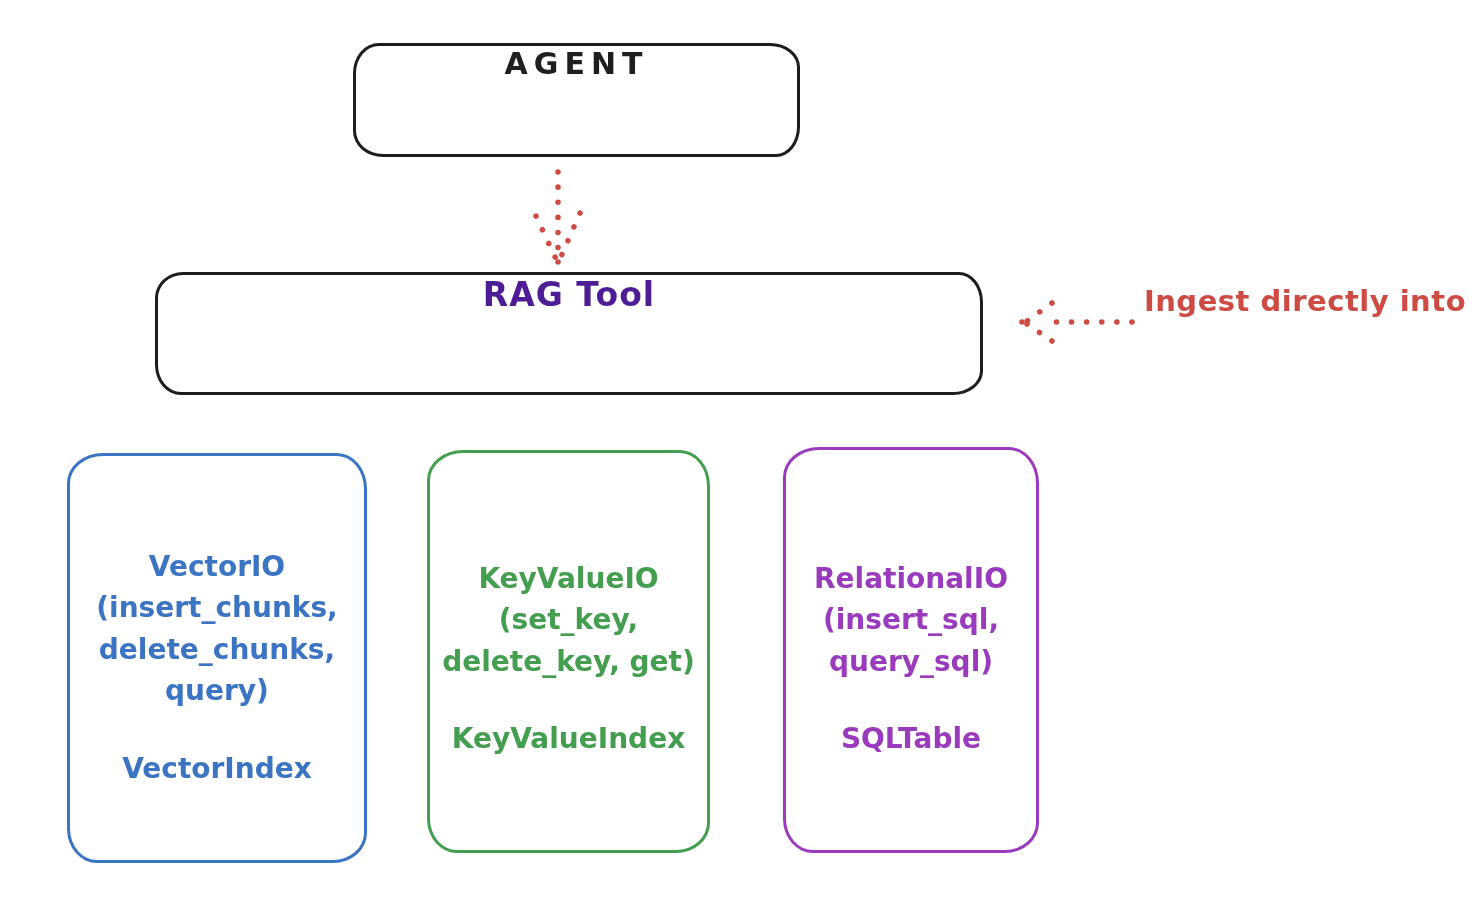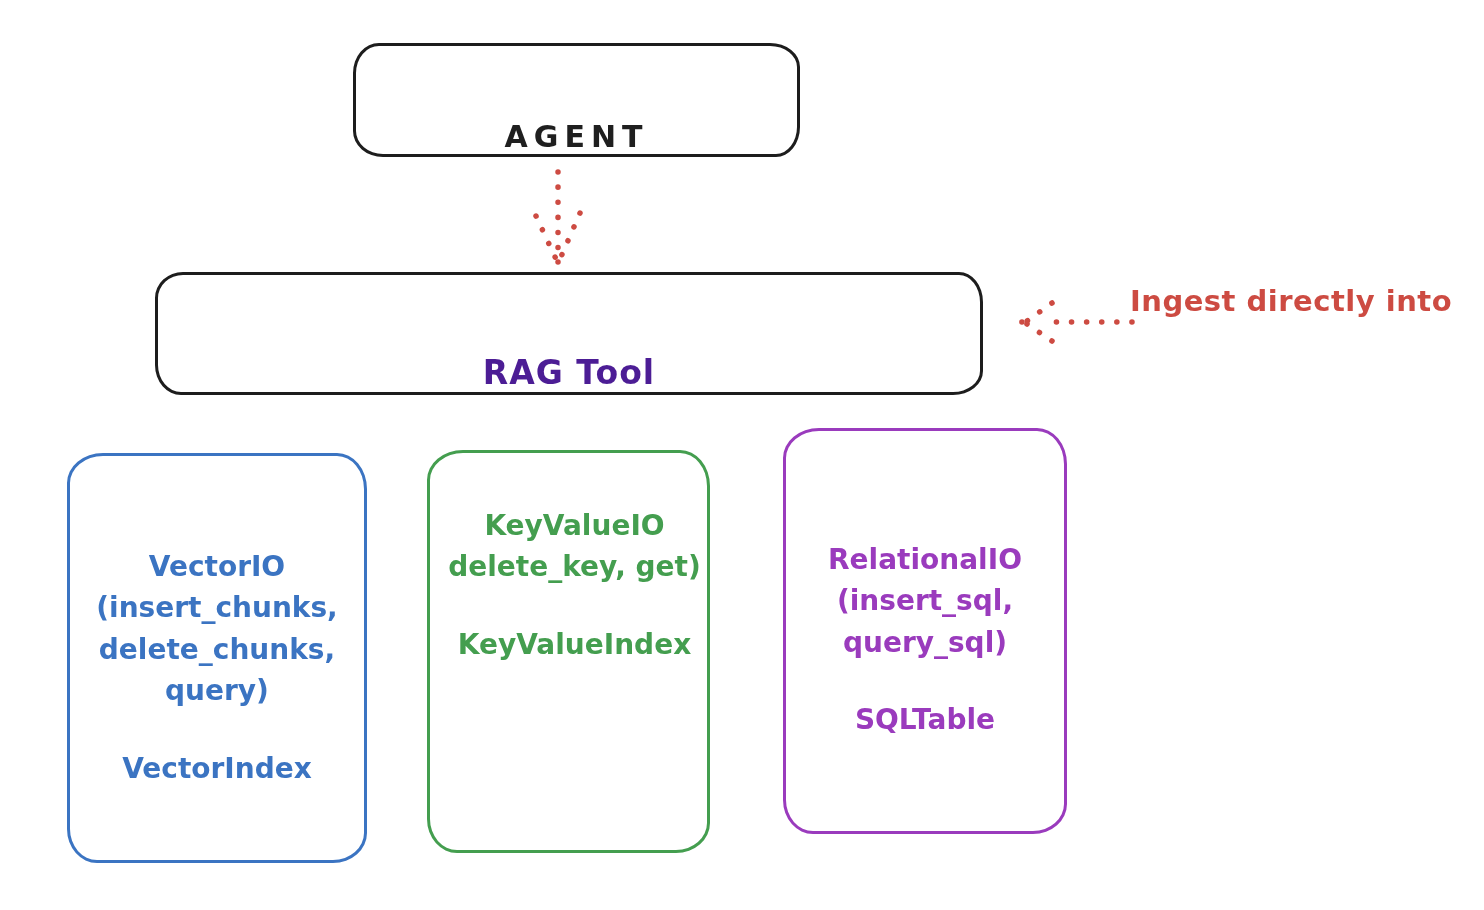--- a/index.html
+++ b/index.html
@@ -11,21 +11,21 @@
     width:1484px;height:910px;background:var(--bg);
     font-family:"DejaVu Sans","Liberation Sans",sans-serif;
     overflow:hidden;position:relative;
   }
   .canvas{position:absolute;inset:0;}
   .arrows{position:absolute;left:0;top:0;pointer-events:none;}
 
   .box{
     position:absolute;box-sizing:border-box;background:#fff;
     border:3.5px solid var(--stroke);
-    display:flex;align-items:flex-end;justify-content:center;
+    display:flex;align-items:flex-start;justify-content:center;
   }
   .box-agent{
     left:353px;top:43px;width:447px;height:114px;
     border-radius:26px 30px 24px 30px / 30px 24px 30px 26px;
     font-size:30px;font-weight:bold;letter-spacing:6px;color:#1f1f1f;
   }
   .box-rag{
     left:155px;top:272px;width:828px;height:123px;
     border-radius:28px 24px 30px 26px / 26px 30px 24px 30px;
     font-size:33px;font-weight:bold;letter-spacing:1px;color:#4c1d95;
@@ -34,29 +34,29 @@
   .iobox{
     position:absolute;box-sizing:border-box;background:#fff;
     border:3.5px solid var(--c);color:var(--c);
     border-radius:36px 30px 34px 30px / 30px 36px 30px 34px;
     text-align:center;font-weight:bold;font-size:28px;line-height:1.48;
   }
   .iobox .box-text{width:100%;}
   .iobox-vector{left:67px;top:453px;width:300px;height:410px;}
   .iobox-vector .box-text{margin-top:90px;}
   .iobox-keyvalue{left:427px;top:450px;width:283px;height:403px;}
-  .iobox-keyvalue .box-text{margin-top:52px;padding-left:6px;}
-  .iobox-relational{left:783px;top:428px;width:284px;height:406px;}
+  .iobox-keyvalue .box-text{margin-top:105px;}
+  .iobox-relational{left:783px;top:447px;width:256px;height:406px;}
   .iobox-relational .box-text{margin-top:108px;}
   .index-label{margin-top:36px;}
 
   .annotation{
     position:absolute;left:1130px;top:282px;width:350px;
     color:var(--red);font-size:29px;font-weight:bold;line-height:1.32;
-    letter-spacing:0.5px;
+    text-align:center;letter-spacing:0.5px;
   }
 </style>
 </head>
 <body>
 
 <div class="canvas">
 
   <svg class="arrows" width="1484" height="910" viewBox="0 0 1484 910" aria-hidden="true">
 
     <g fill="none" stroke="var(--red)" stroke-width="5.5" stroke-linecap="round" stroke-dasharray="0.1 15">
@@ -92,20 +92,21 @@
       <div>(insert_chunks,</div>
       <div>delete_chunks,</div>
       <div>query)</div>
       <div class="index-label">VectorIndex</div>
     </div>
   </div>
 
   <div class="iobox iobox-keyvalue" style="--c: #449e4f;">
     <div class="box-text">
       <div>KeyValueIO</div>
+      <div>(set_key,</div>
       <div>delete_key, get)</div>
       <div class="index-label">KeyValueIndex</div>
     </div>
   </div>
 
   <div class="iobox iobox-relational" style="--c: #9a3bbd;">
     <div class="box-text">
       <div>RelationalIO</div>
       <div>(insert_sql,</div>
       <div>query_sql)</div>

